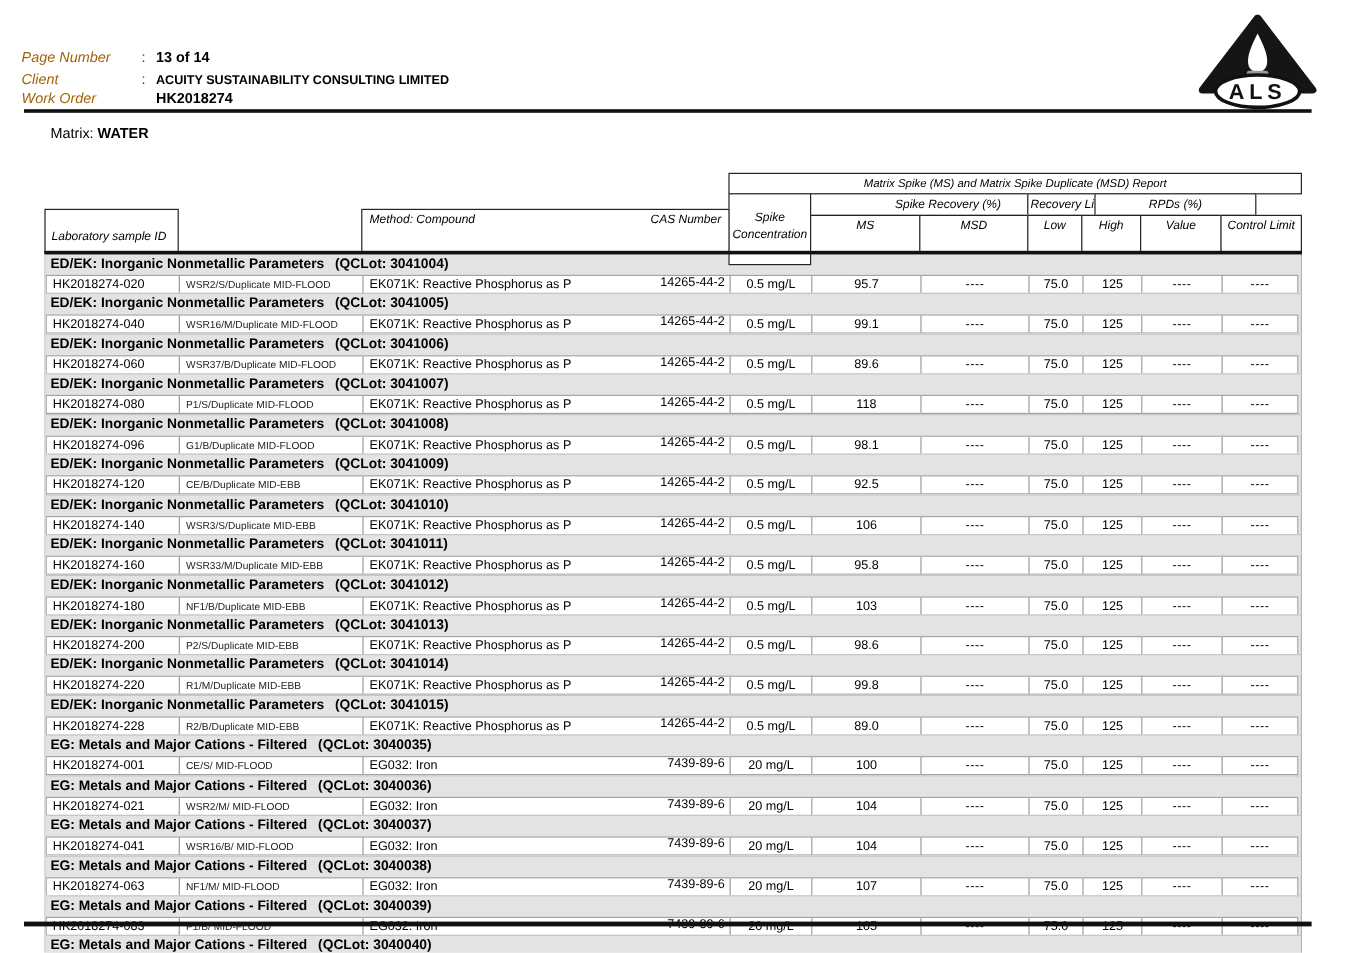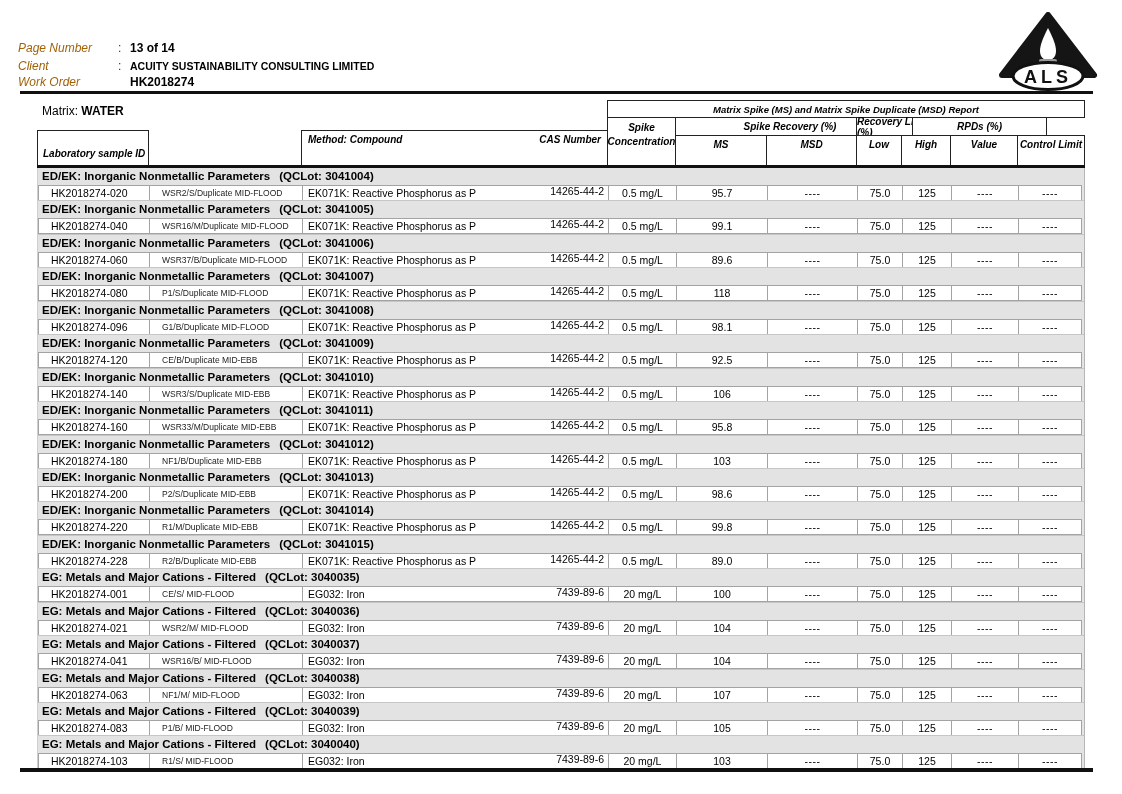--- a/index.html
+++ b/index.html
@@ -15,25 +15,25 @@
   .hdr-value.small{font-size:10.5px;}
   .rule{position:absolute;background:#101010;}
   .matrix-line{position:absolute;left:42px;top:104px;font-size:12px;}
   .matrix-line b{font-weight:bold;}
   
   .logo{position:absolute;right:22px;top:12px;width:104px;height:80px;}
   
   .tbl{position:absolute;left:37px;top:100px;width:1048px;}
   .cols{display:grid;grid-template-columns:111px 153px 306px 68px 91px 90px 45px 49px 67px 63px;}
   
-  .thead{position:relative;height:67px;font-weight:bold;font-style:italic;}
+  .thead{position:relative;height:67px;font-weight:normal;font-style:italic;margin-top:44px;}
   .hcell{position:absolute;border:1px solid #222;box-sizing:border-box;background:#fff;
          font-size:10px;display:flex;align-items:flex-start;justify-content:center;}
   .title-cell{left:570px;top:0;width:478px;height:18px;align-items:center;font-size:9.5px;}
-  .conc-cell{left:570px;top:17px;width:69px;height:50px;text-align:center;padding-top:3px;line-height:14px;}
+  .conc-cell{left:570px;top:17px;width:69px;height:60px;text-align:center;padding-top:13px;line-height:14px;}
   .grp-rec{left:638px;top:17px;width:182px;height:19px;align-items:center;padding-left:48px;}
   .grp-lim{left:819px;top:17px;width:95px;height:19px;align-items:center;}
   .grp-rpd{left:875px;top:17px;width:135px;height:19px;align-items:center;}
   .sub{top:35px;height:32px;padding-top:3px;}
   .sub-ms{left:638px;width:92px;}
   .sub-msd{left:729px;width:91px;}
   .sub-low{left:819px;width:46px;}
   .sub-high{left:864px;width:50px;}
   .sub-val{left:913px;width:68px;}
   .sub-ctl{left:980px;width:68px;}
@@ -44,21 +44,21 @@
   .thead-bottom{position:absolute;left:0;top:65px;width:1048px;height:2.5px;background:#111;}
   
   .tbody{background:#e3e3e3;border-right:1px solid #b5b5b5;border-left:1px solid #cfcfcf;padding-bottom:1px;}
   .qc-block{height:33.45px;overflow:hidden;}
   .qc-section{height:16px;display:flex;align-items:center;padding-left:4px;
       font-size:11.5px;font-weight:bold;background:#e3e3e3;border-top:1px solid #c6c6c6;}
   .qc-section .qclot{margin-left:9px;}
   .qc-row{height:16px;margin-top:1px;}
   .cell{background:#fff;border:1px solid #a3a3a3;box-sizing:border-box;margin-right:-1px;
       font-size:10.5px;display:flex;align-items:center;justify-content:center;overflow:hidden;white-space:nowrap;}
-  .cell.left{justify-content:flex-start;padding-left:12px;}
+  .cell.left{justify-content:flex-start;padding-left:5px;}
   .cell.client{font-size:8.5px;color:#222;}
   .cell.method{justify-content:space-between;padding:0 4px 0 5px;}
   .cell.method .cas{align-self:flex-start;margin-top:-1px;}
   .dash{letter-spacing:0.5px;}
 </style>
 </head>
 <body>
 
 <div class="page">
 

